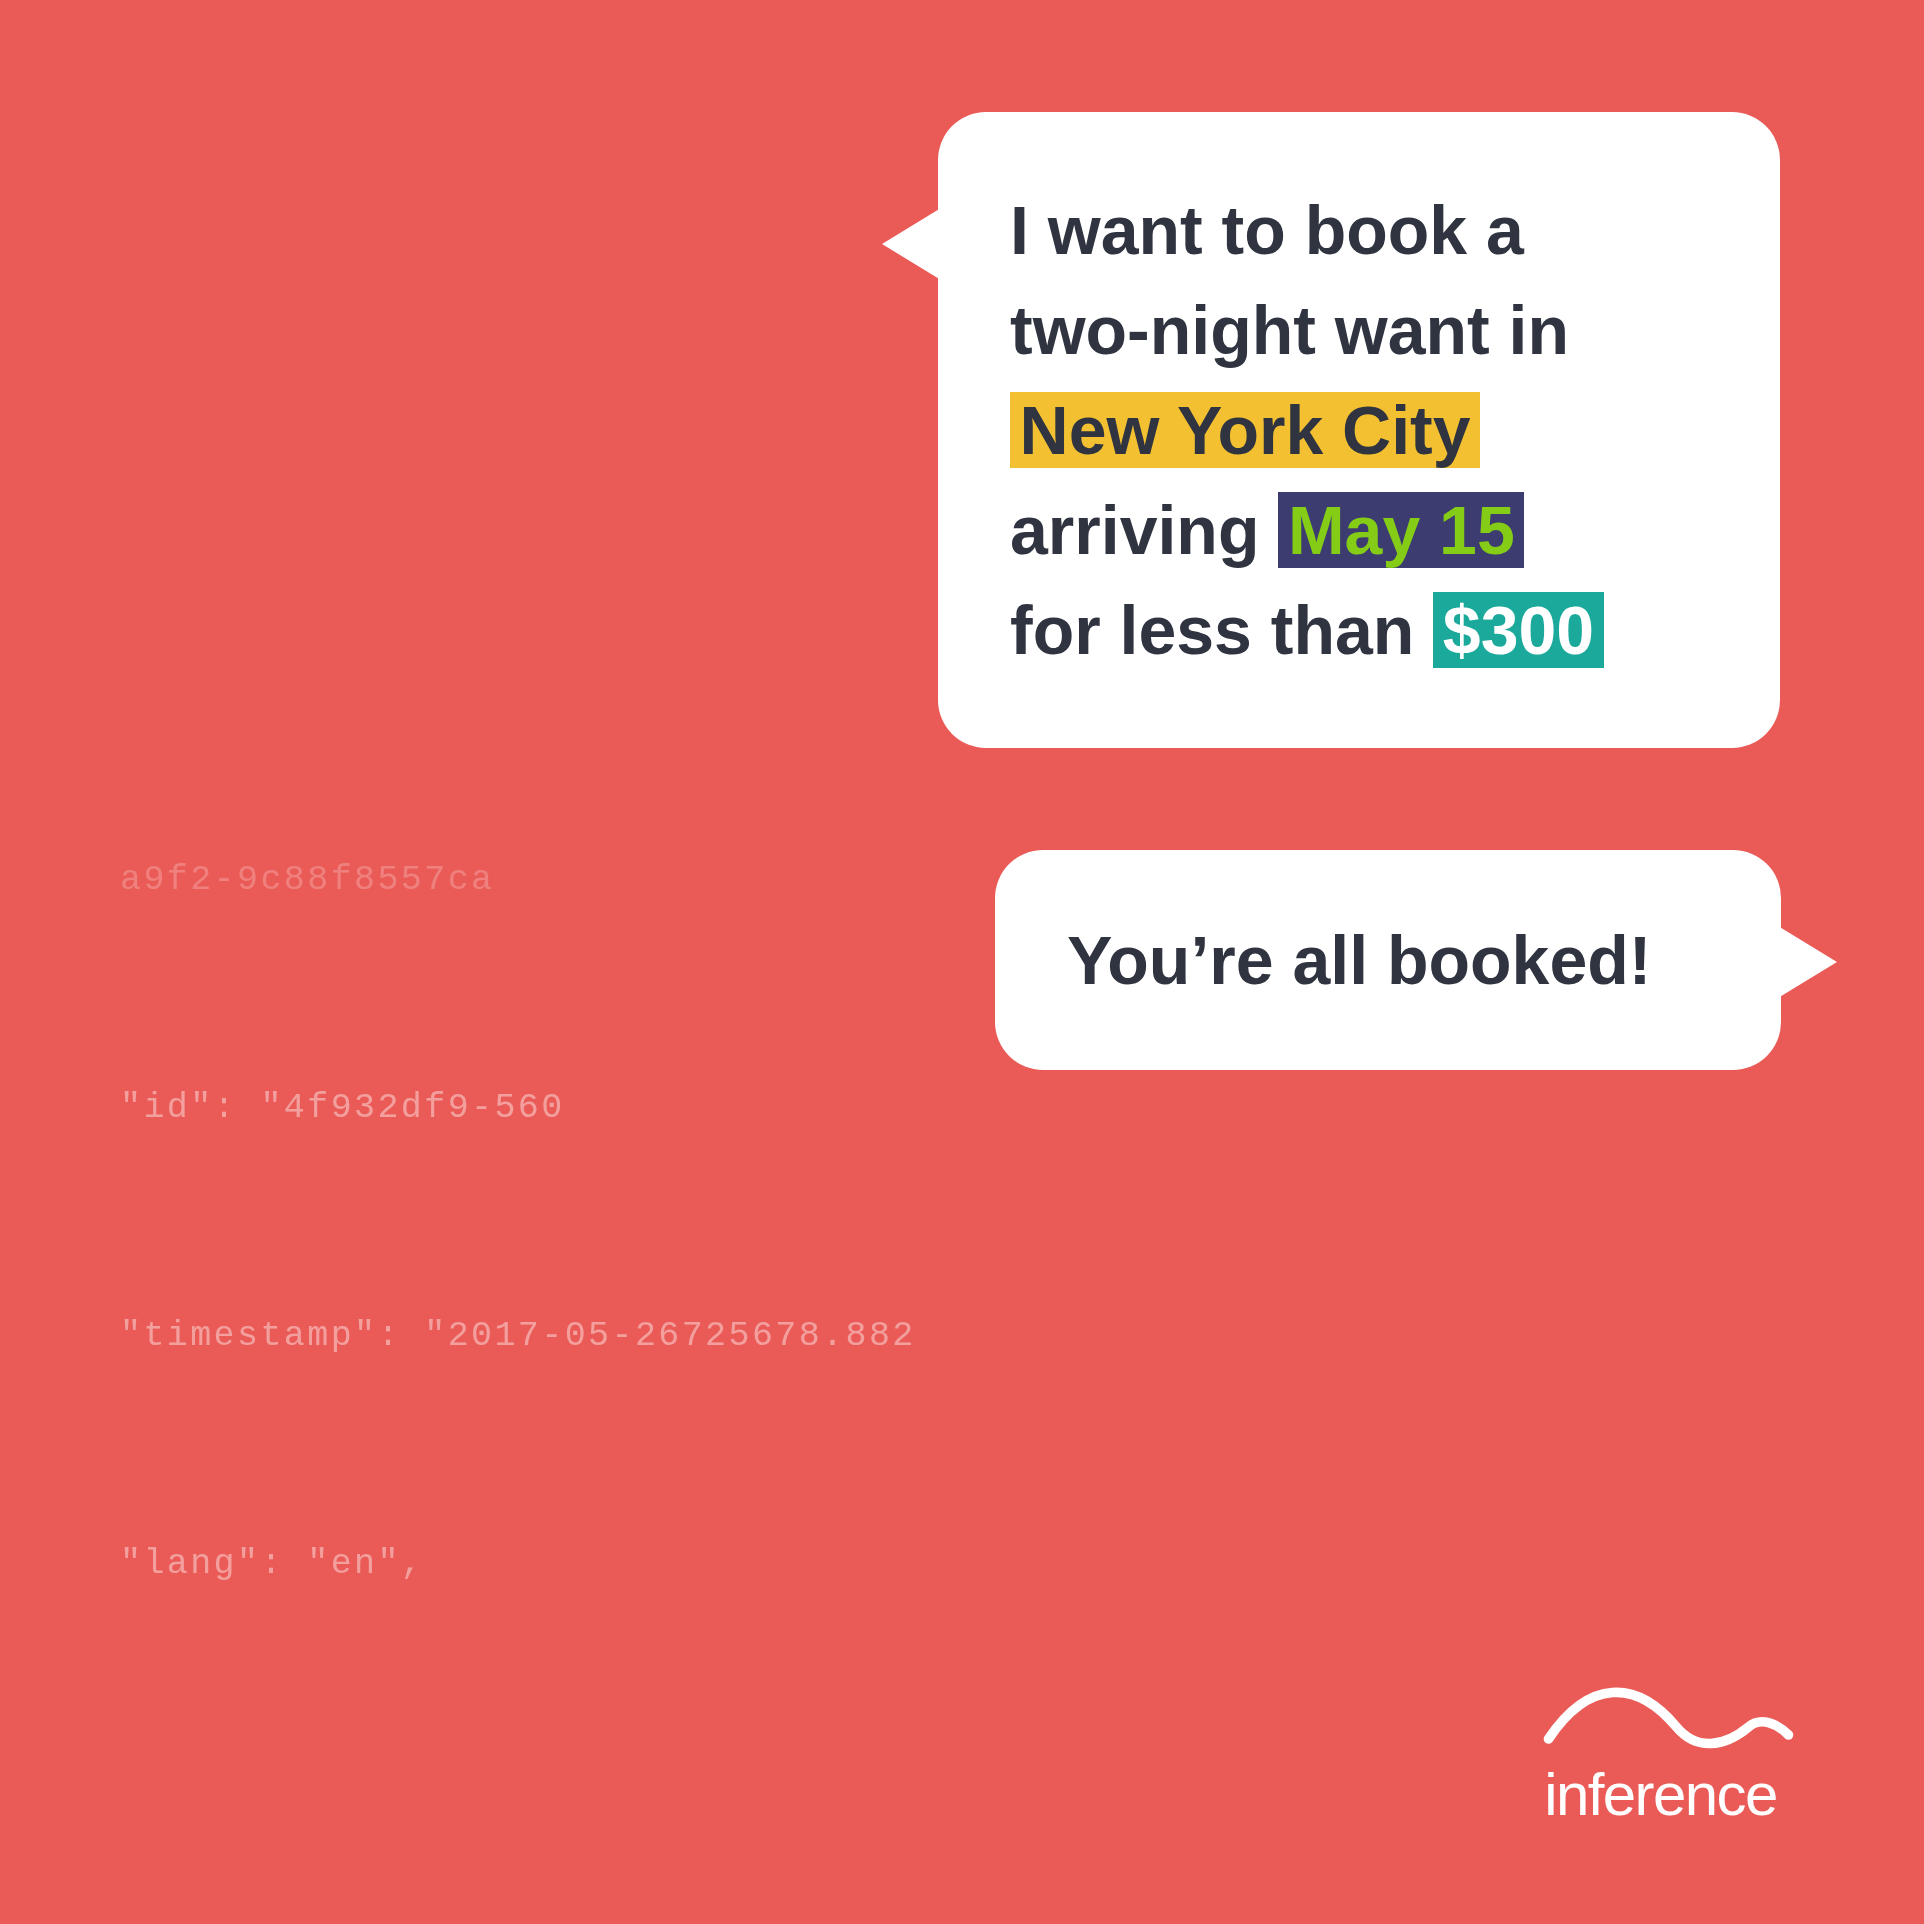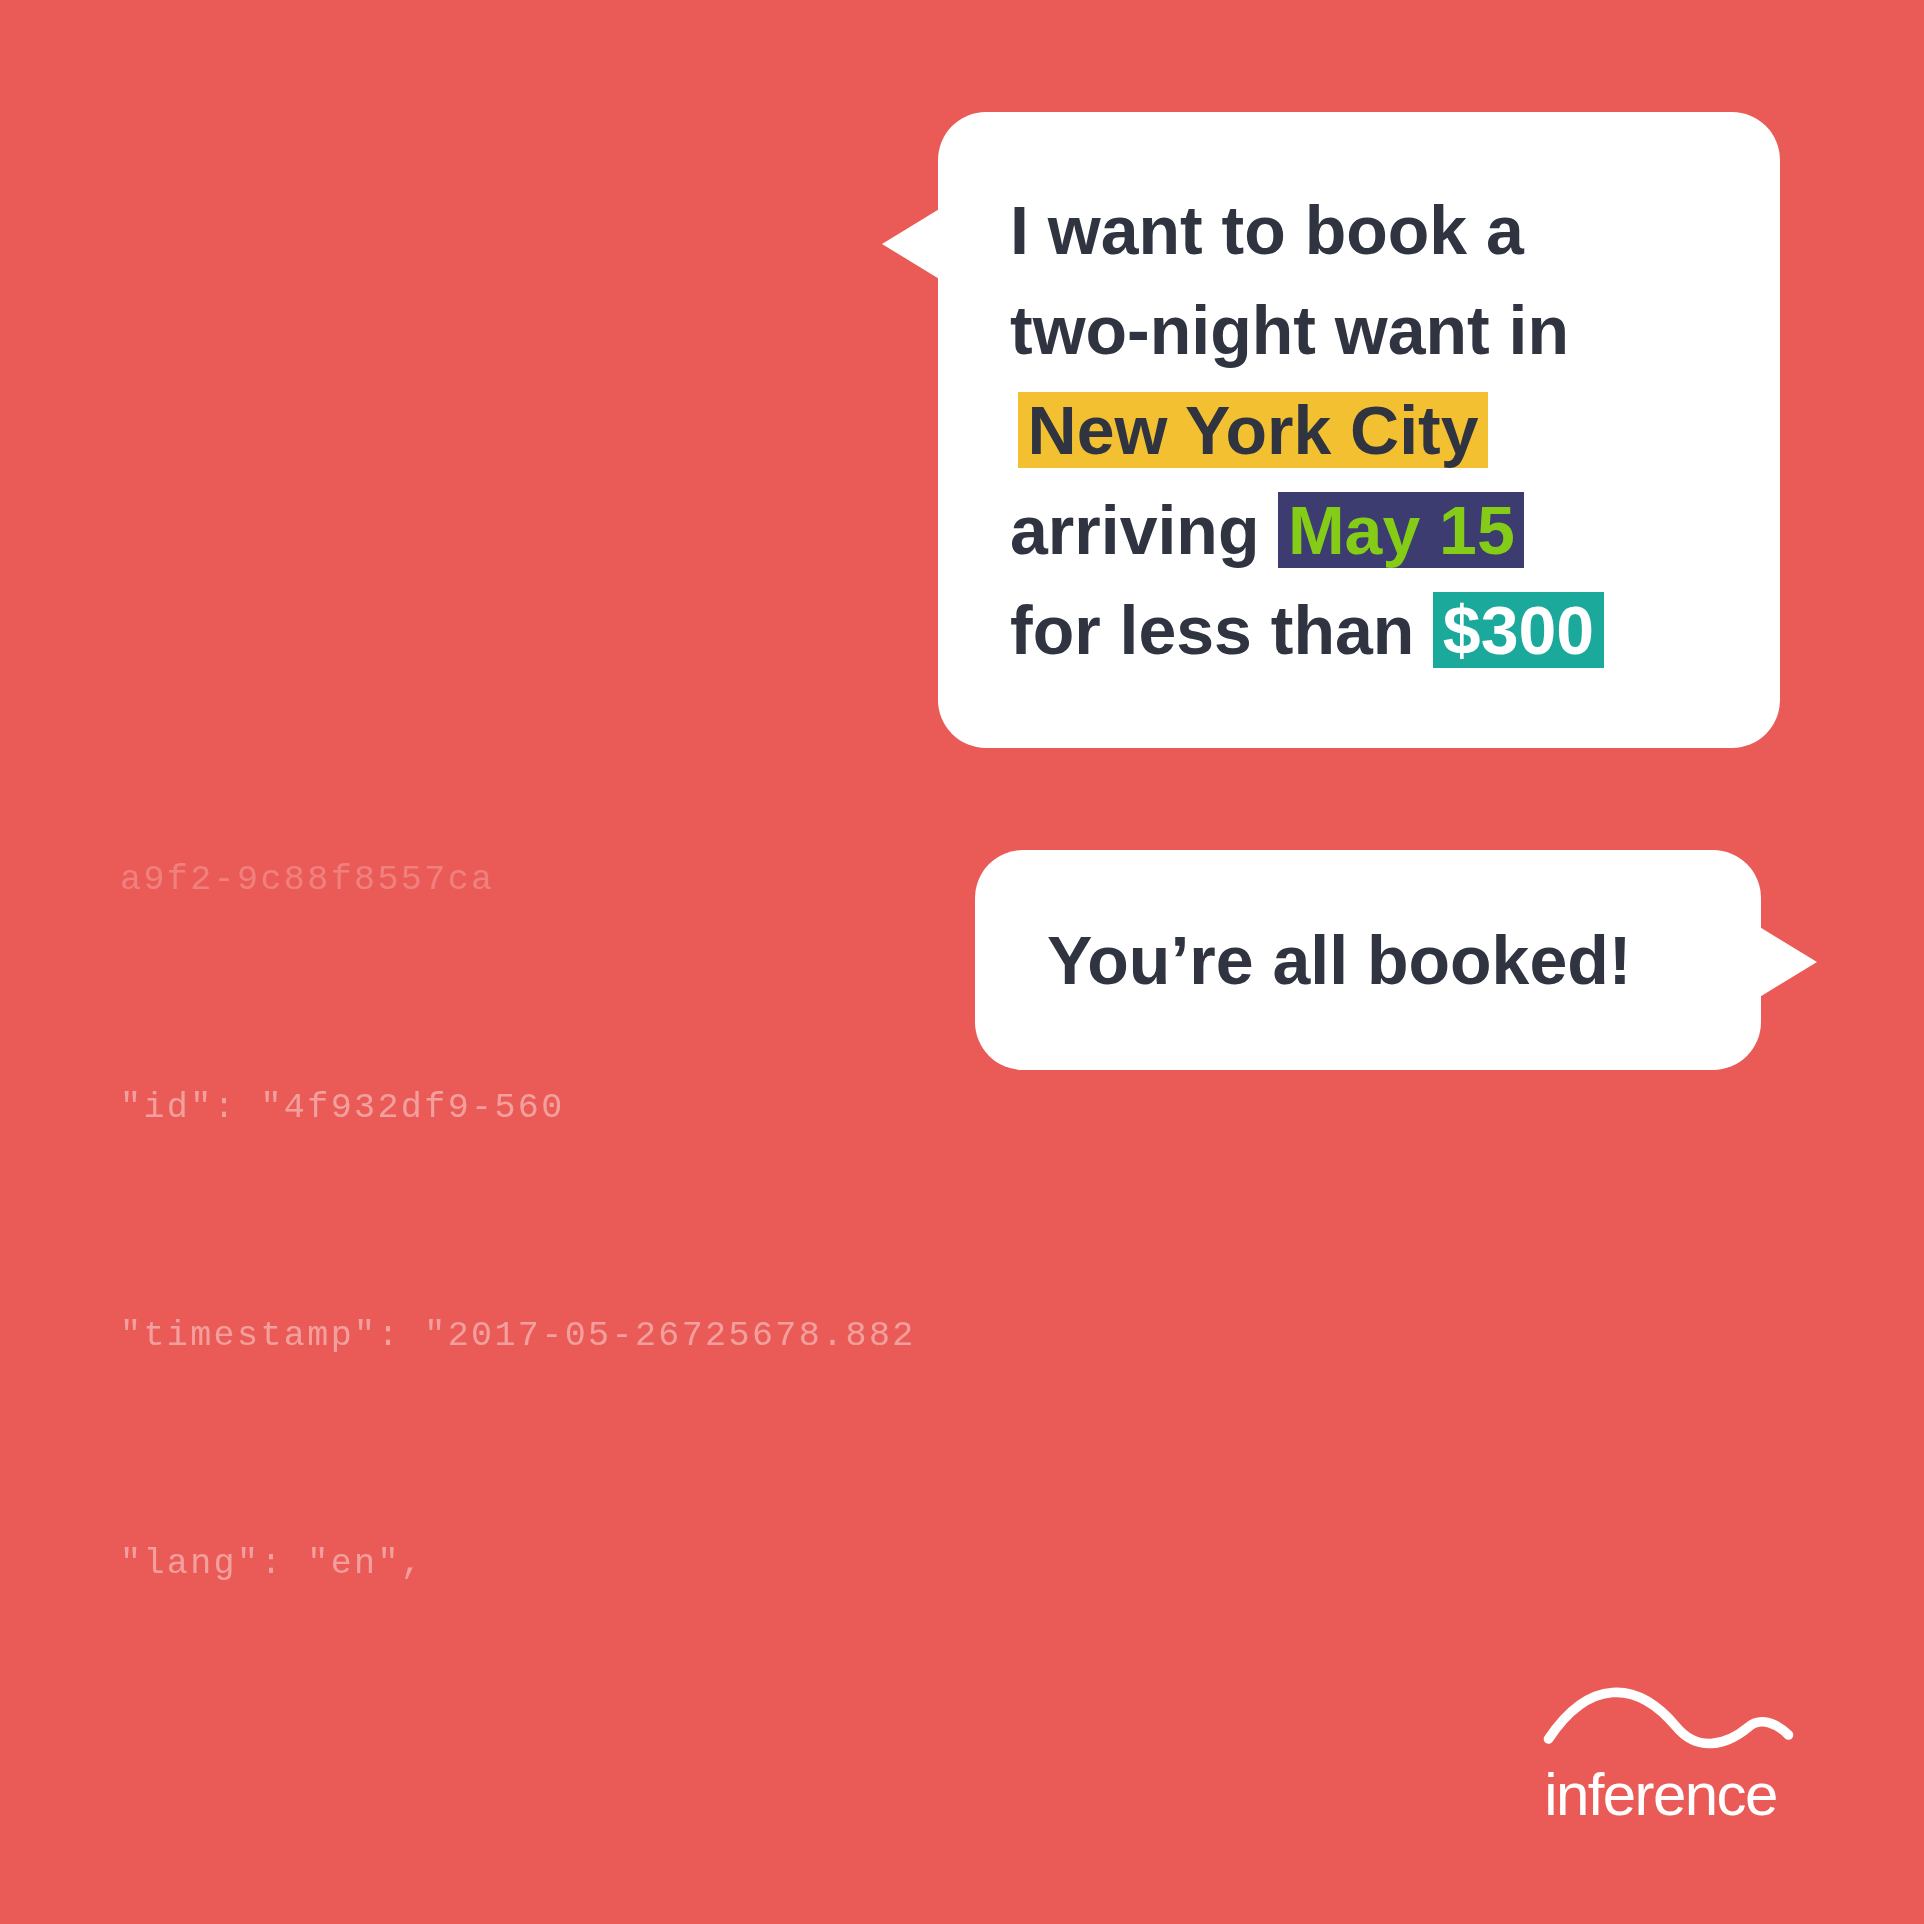--- a/index.html
+++ b/index.html
@@ -31,41 +31,41 @@
   .bubble {
     position: absolute;
     background: #ffffff;
     border-radius: 48px;
     padding: 68px 72px;
     font-size: 68px;
     line-height: 100px;
     color: #2f3440;
     font-weight: 600;
   }
-  .bubble .tag-yellow { background: #f2c030; padding: 0 9.6px; color:#2f3440;margin-left:8px; }
+  .bubble .tag-yellow { background: #f2c030; padding: 0 9.6px; color:#2f3440; }
   .bubble .tag-navy   { background: #3d3c70; padding: 0 9.6px; color:#84cc16; }
   .bubble .tag-teal   { background: #1aa99b; padding: 0 9.6px; color:#ffffff; }
 
   .bubble-user {
     left: 938px;
     top: 112px;
     width: 842px;
   }
   .bubble-user .tail {
     position: absolute;
     left: -56px;
     top: 88px;
     width: 0; height: 0;
     border-top: 44px solid transparent;
     border-bottom: 44px solid transparent;
     border-right: 72px solid #ffffff;
   }
 
   .bubble-bot {
-    left: 975px;
+    left: 995px;
     top: 850px;
     width: 786px;
     padding: 60px 72px;
   }
   .bubble-bot .tail {
     position: absolute;
     right: -56px;
     top: 68px;
     width: 0; height: 0;
     border-top: 44px solid transparent;

